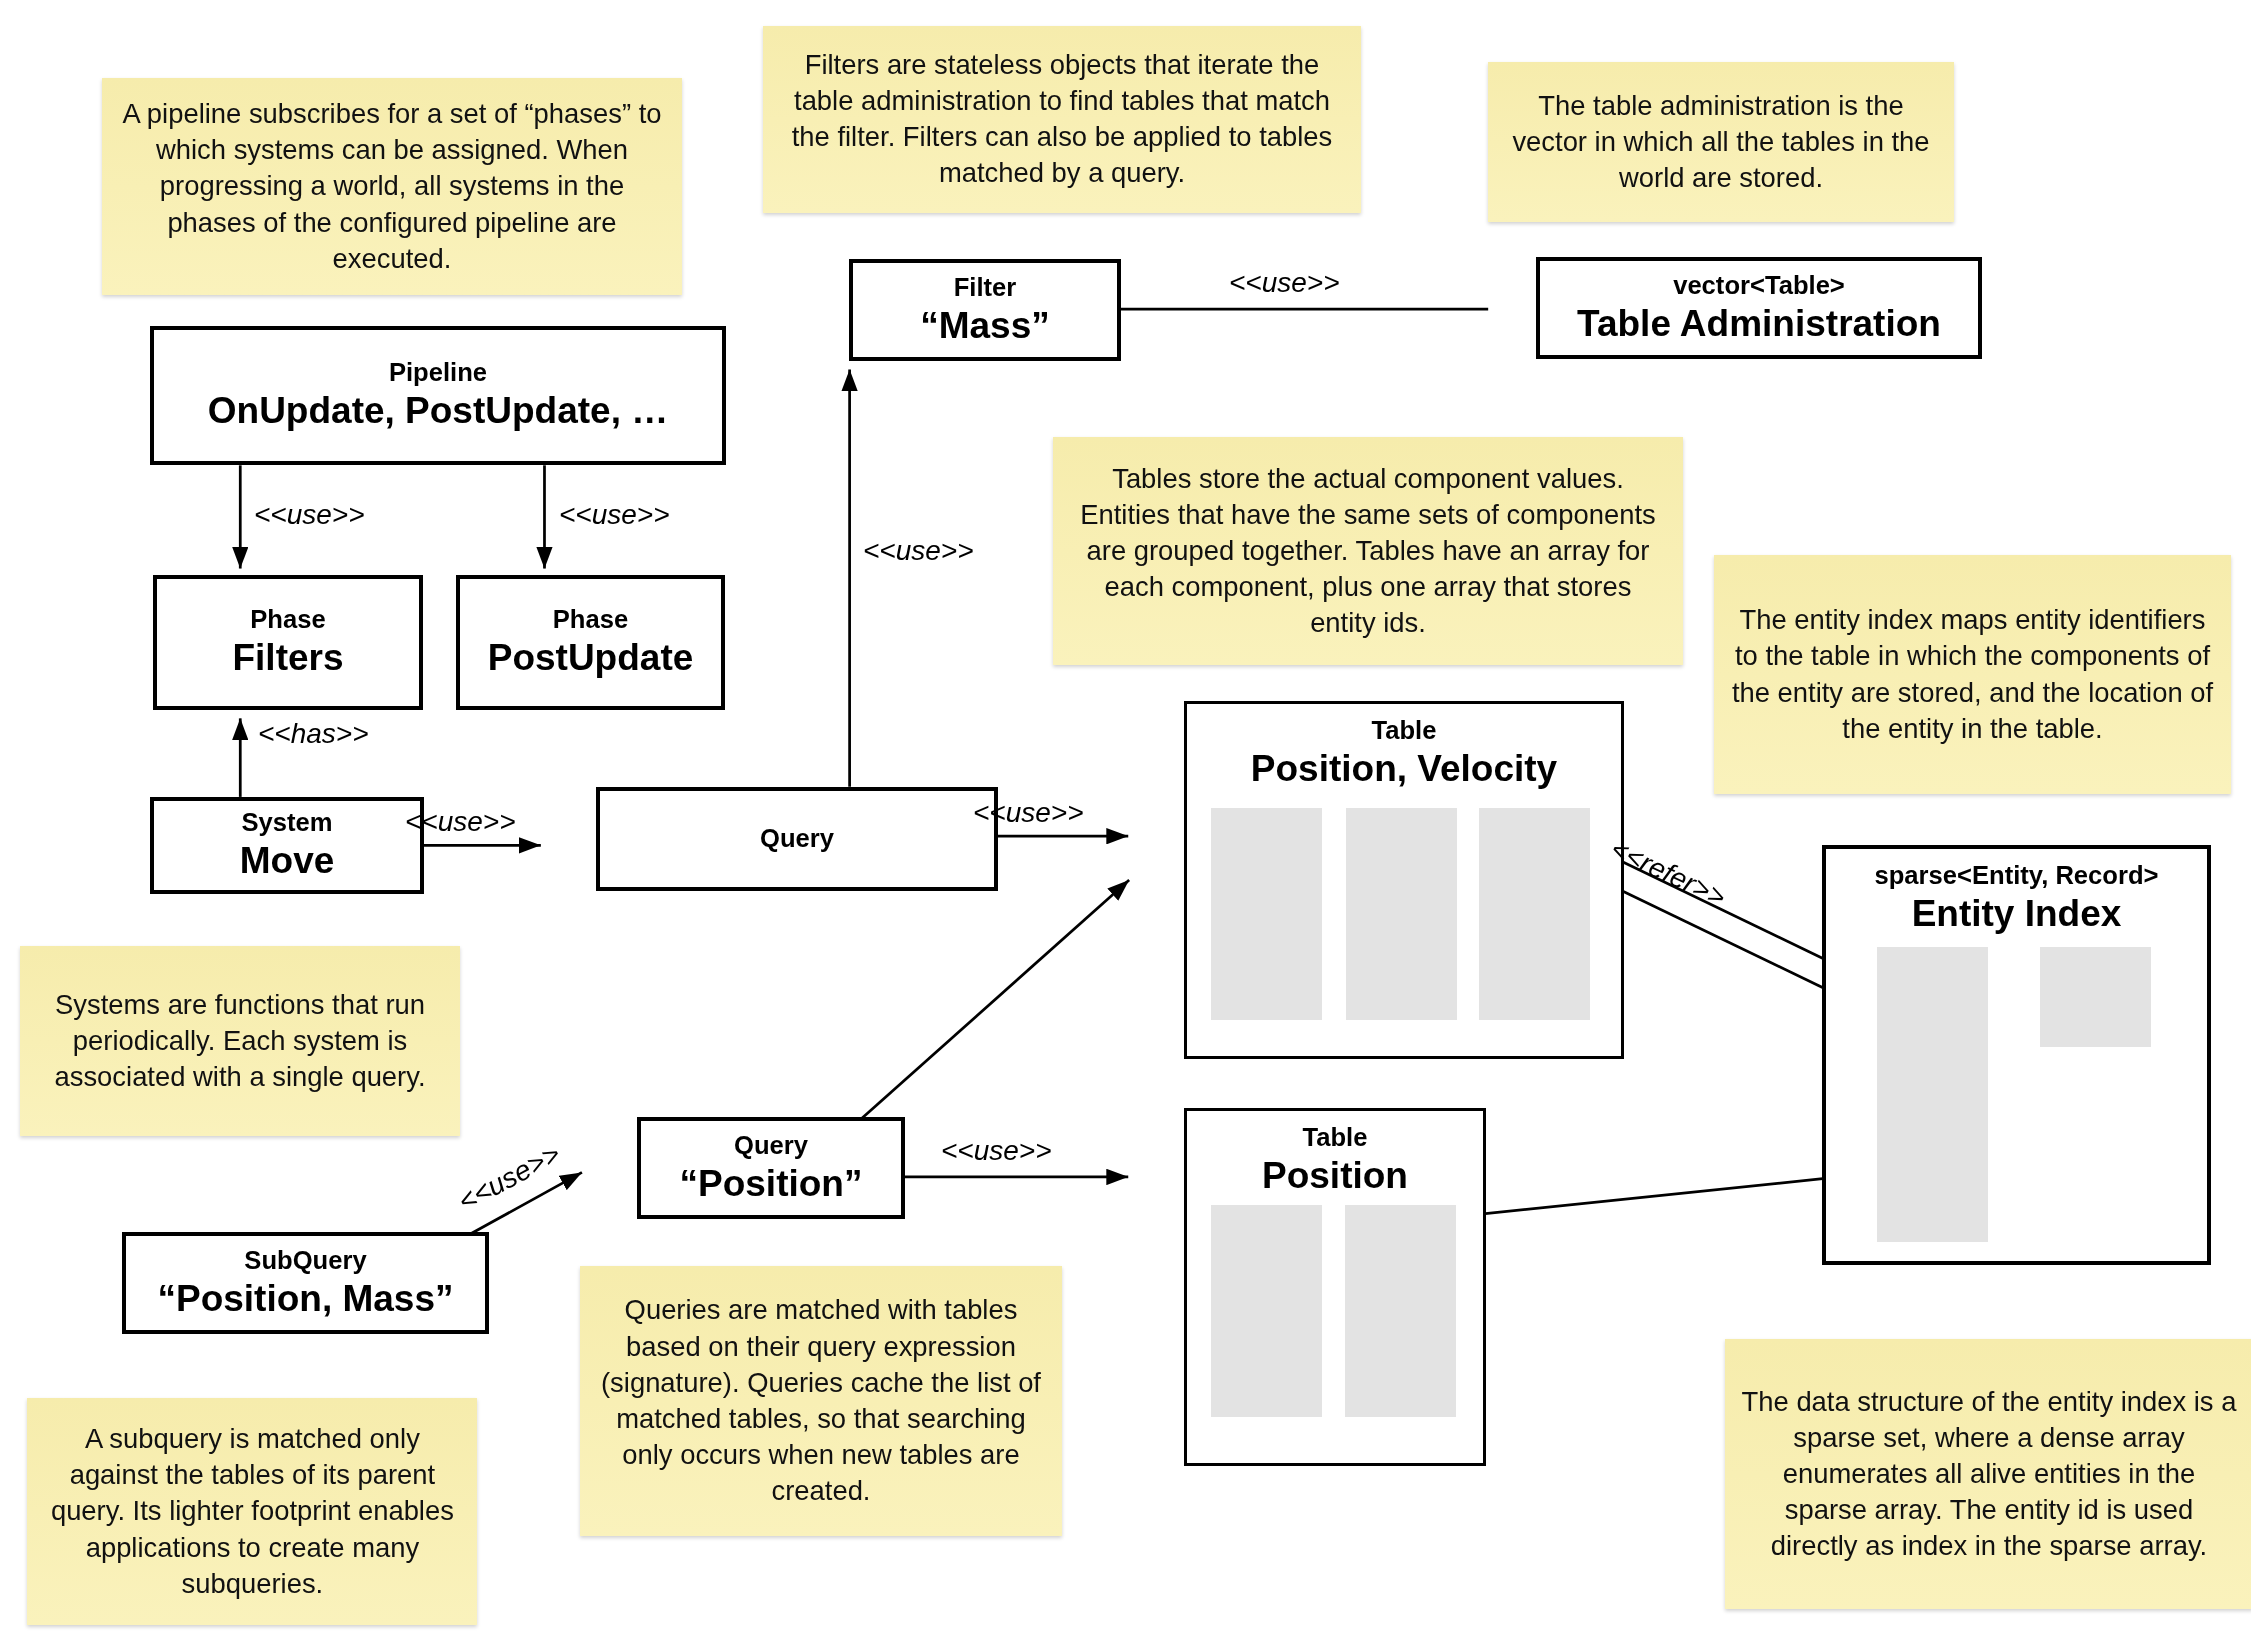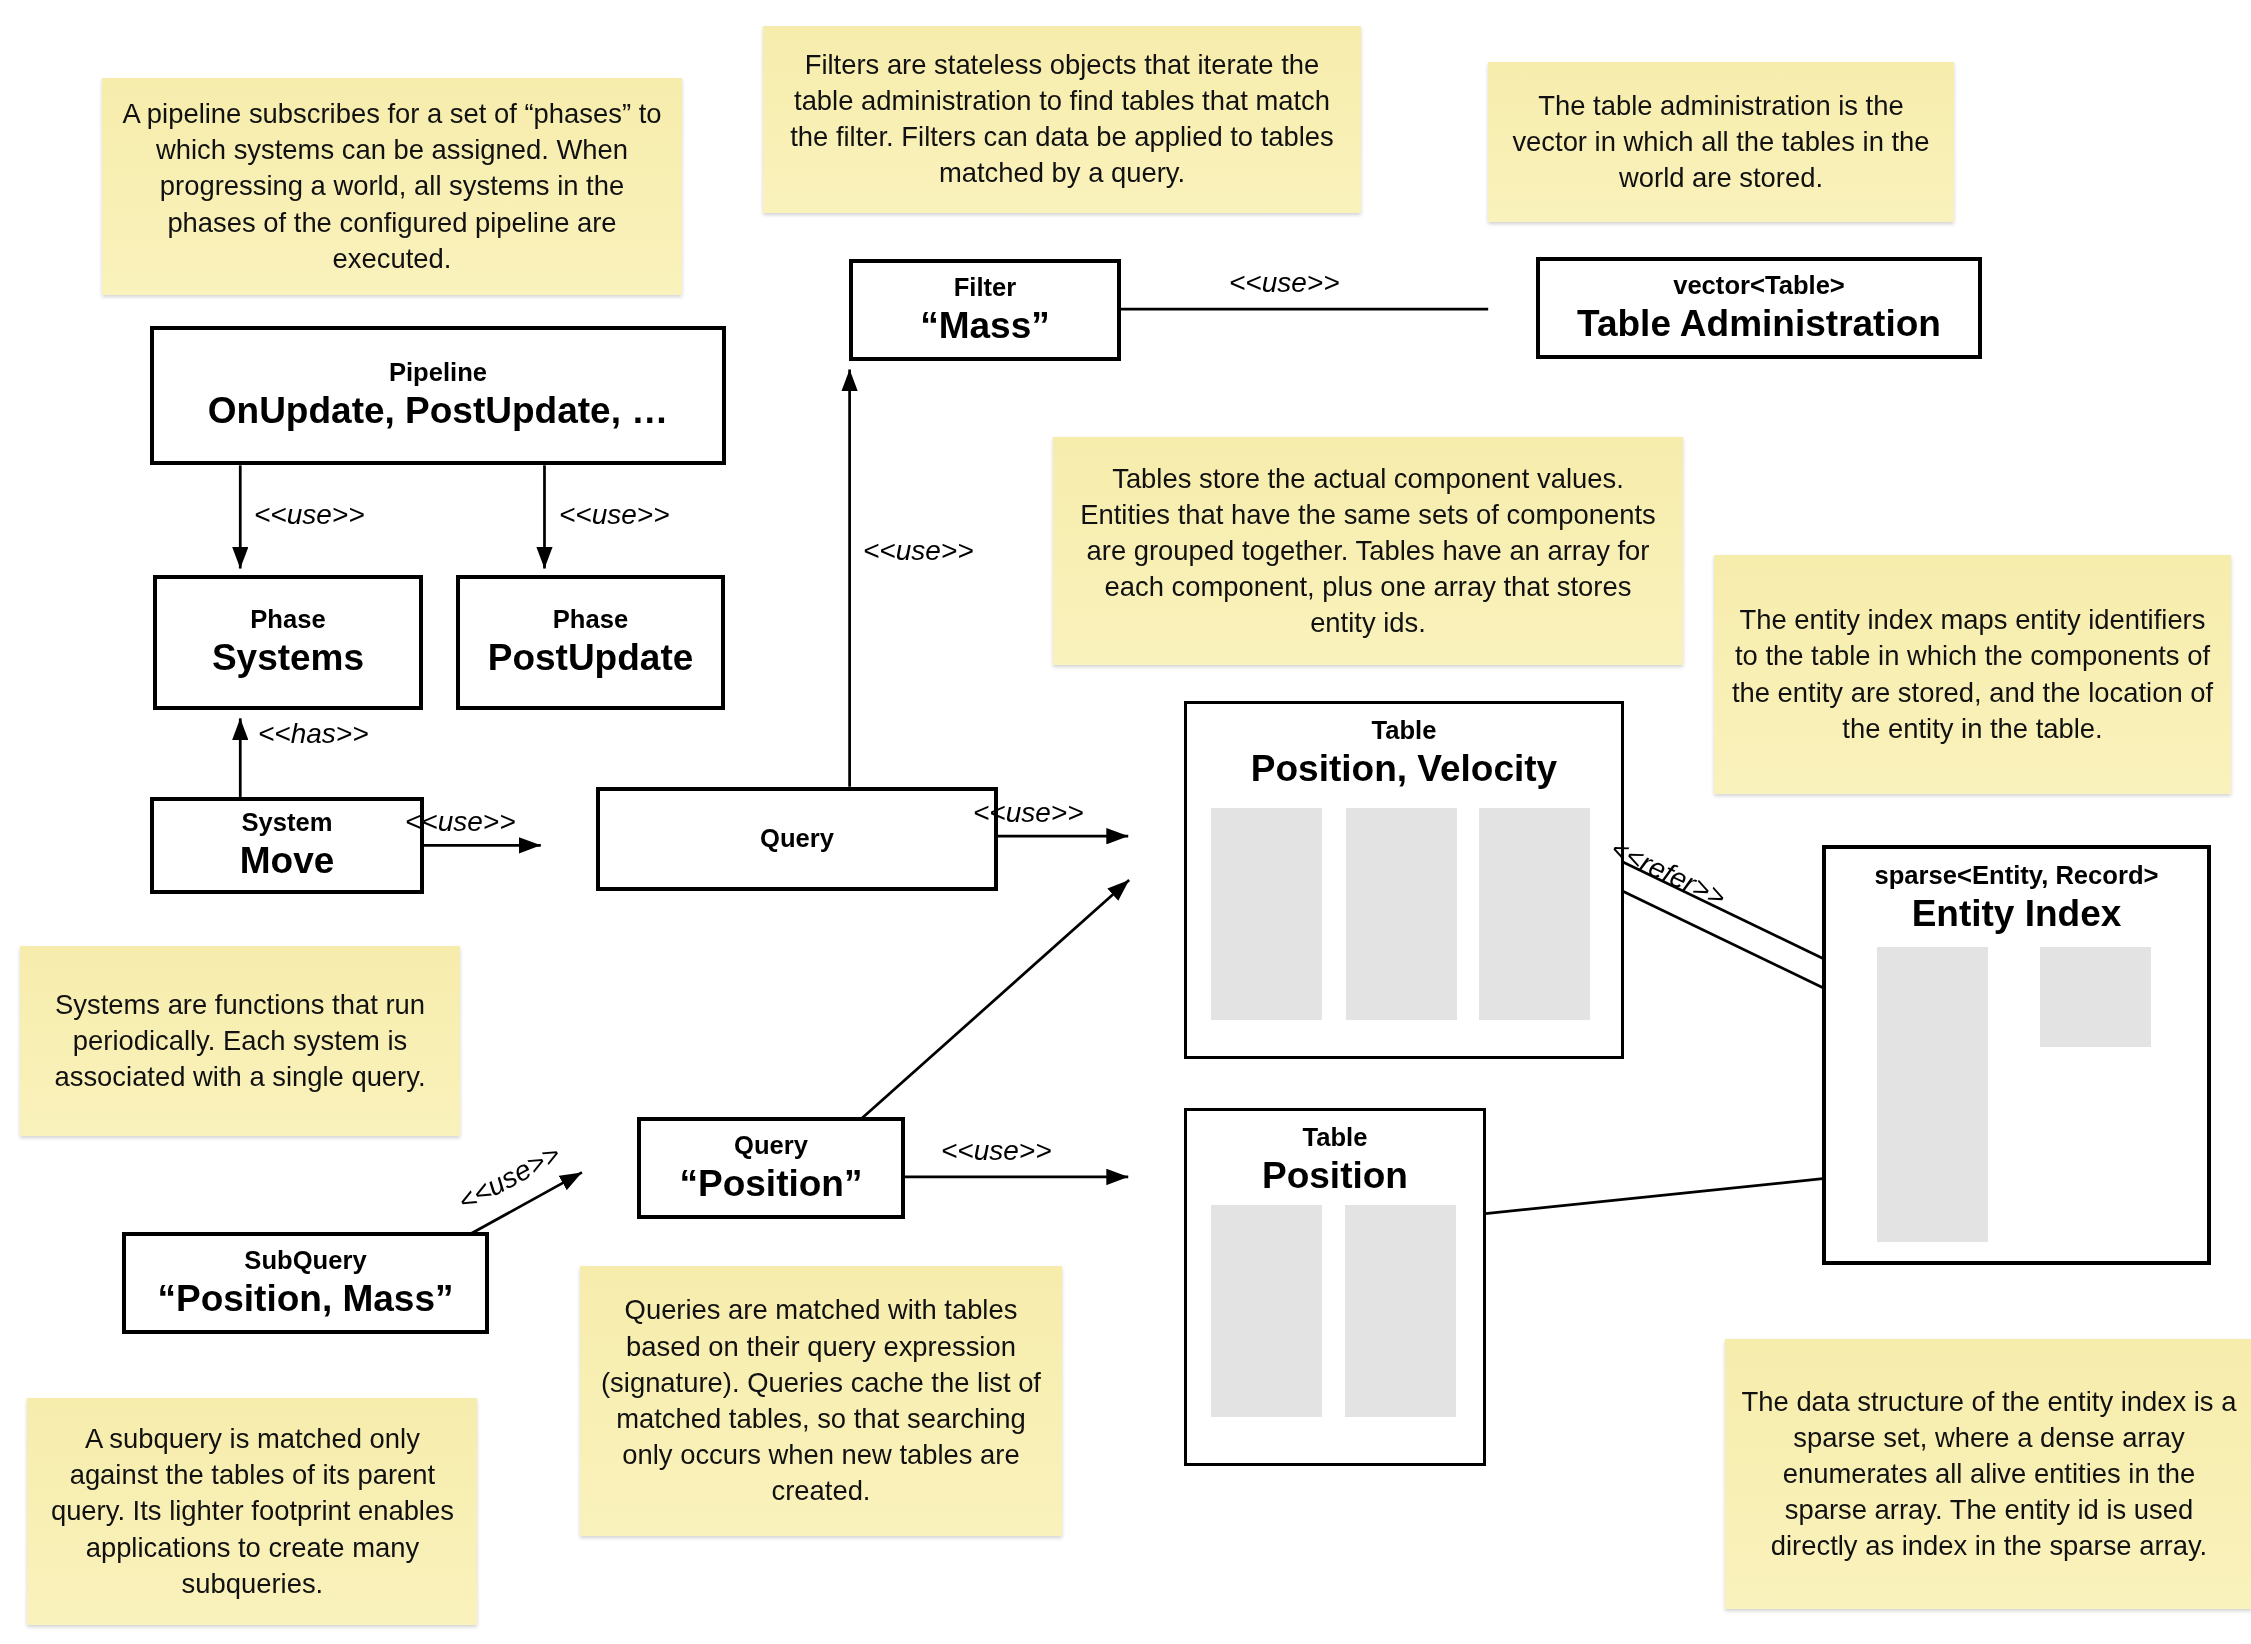--- a/index.html
+++ b/index.html
@@ -44,37 +44,37 @@
       <line x1="2004" y1="1053" x2="1697" y2="905" marker-end="url(#arw)"></line>
       <line x1="2004" y1="1085" x2="1697" y2="937" marker-end="url(#arw)"></line>
       <line x1="2003" y1="1289" x2="1550" y2="1336" marker-end="url(#arw)"></line>
       <line x1="2181" y1="1053" x2="2133" y2="1053" marker-end="url(#arw)"></line>
       <line x1="2181" y1="1082" x2="2133" y2="1082" marker-end="url(#arw)"></line>
       <line x1="2180" y1="1110" x2="2126" y2="1256" marker-end="url(#arw)"></line>
     </g>
   </svg>
 
   <div class="note" style="left:102px;top:78px;width:580px;height:217px;">A pipeline subscribes for a set of “phases” to which systems can be assigned. When progressing a world, all systems in the phases of the configured pipeline are executed.</div>
-  <div class="note" style="left:763px;top:25.6px;width:598px;height:187px;">Filters are stateless objects that iterate the table administration to find tables that match the filter. Filters can data be applied to tables matched by a query.</div>
+  <div class="note" style="left:763px;top:25.6px;width:598px;height:187px;">Filters are stateless objects that iterate the table administration to find tables that match the filter. Filters can also be applied to tables matched by a query.</div>
   <div class="note" style="left:1488px;top:62px;width:466px;height:160px;">The table administration is the vector in which all the tables in the world are stored.</div>
   <div class="note" style="left:1053px;top:437px;width:630px;height:228px;">Tables store the actual component values. Entities that have the same sets of components are grouped together. Tables have an array for each component, plus one array that stores entity ids.</div>
   <div class="note" style="left:1714px;top:555px;width:517px;height:239px;">The entity index maps entity identifiers to the table in which the components of the entity are stored, and the location of the entity in the table.</div>
   <div class="note" style="left:20px;top:946px;width:440px;height:190px;">Systems are functions that run periodically. Each system is associated with a single query.</div>
   <div class="note" style="left:580px;top:1266px;width:482px;height:270px;">Queries are matched with tables based on their query expression (signature). Queries cache the list of matched tables, so that searching only occurs when new tables are created.</div>
   <div class="note" style="left:27.4px;top:1398px;width:450px;height:227px;">A subquery is matched only against the tables of its parent query. Its lighter footprint enables applications to create many subqueries.</div>
   <div class="note" style="left:1725px;top:1339px;width:528px;height:270px;">The data structure of the entity index is a sparse set, where a dense array enumerates all alive entities in the sparse array. The entity id is used directly as index in the sparse array.</div>
 
   <div class="node" style="left:102px;top:326px;width:576px;height:139px;">
     <div class="type">Pipeline</div>
     <div class="name">OnUpdate, PostUpdate, …</div>
   </div>
 
   <div class="node" style="left:105px;top:575px;width:270px;height:135px;">
     <div class="type">Phase</div>
-    <div class="name">Systems</div>
+    <div class="name">Filters</div>
   </div>
 
   <div class="node" style="left:408px;top:575px;width:269px;height:135px;">
     <div class="type">Phase</div>
     <div class="name">PostUpdate</div>
   </div>
 
   <div class="node" style="left:801px;top:259px;width:272px;height:102px;">
     <div class="type">Filter</div>
     <div class="name">“Mass”</div>

